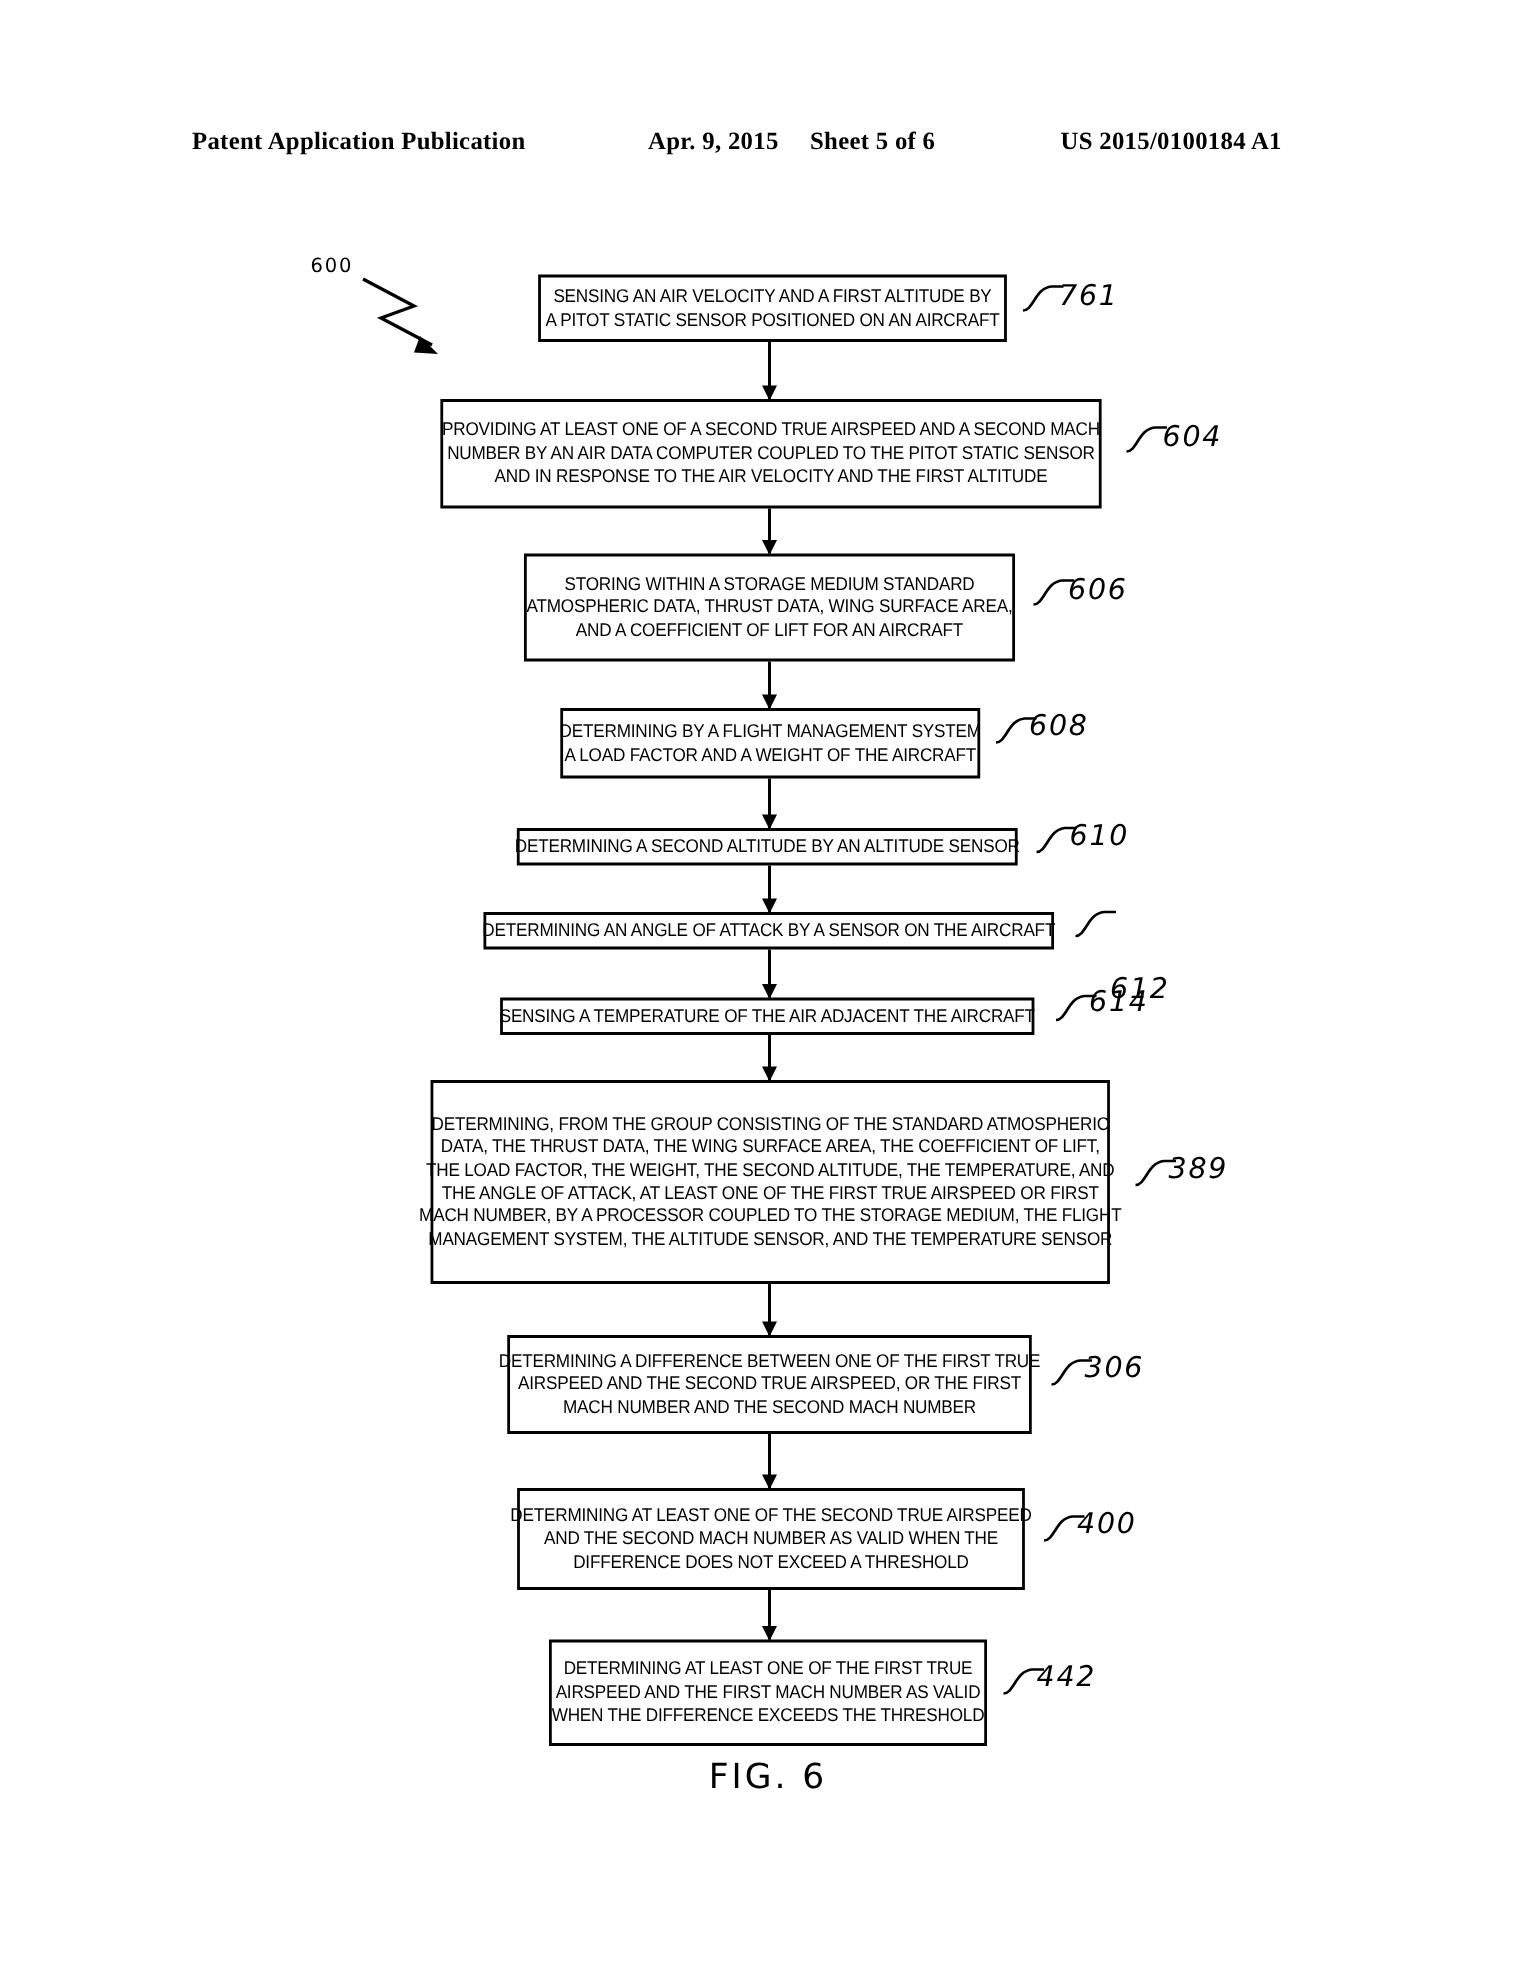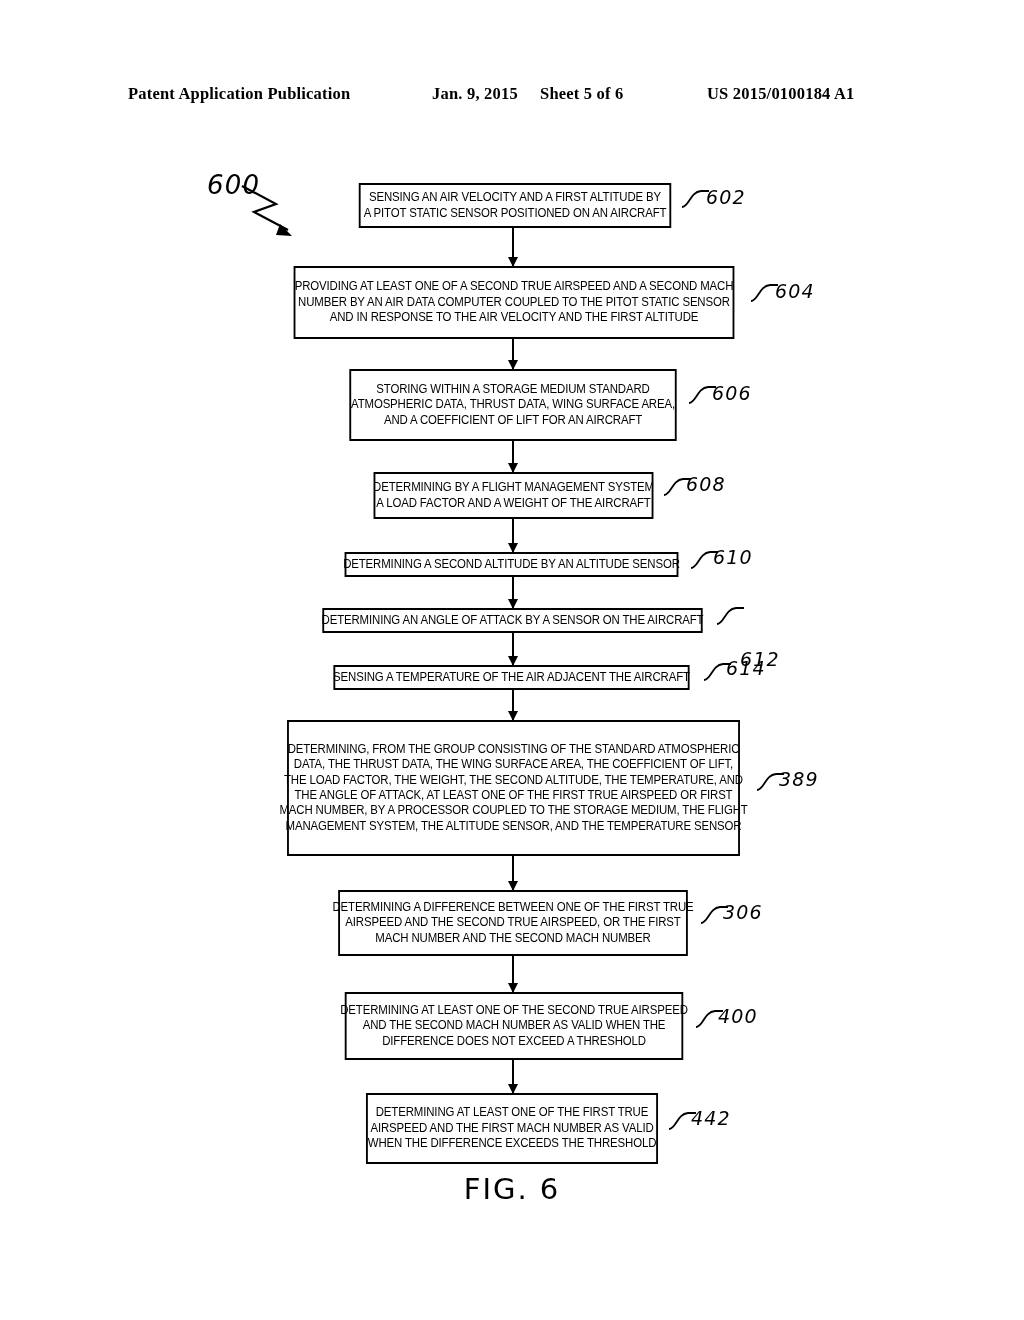--- a/index.html
+++ b/index.html
@@ -130,63 +130,62 @@
   #ref-618 { left: 723px; top: 901px; }
   #ref-620 { left: 718px; top: 1005px; }
   #ref-622 { left: 691px; top: 1107px; }
 
   
   #ref-600 {
     position: absolute;
     left: 207px;
     top: 170px;
     font-family: "DejaVu Sans", sans-serif;
-    font-size: 26px;
-    font-style: italic;
+    font-size: 13px;
     letter-spacing: 1.2px;
   }
 
   
   #fig-caption {
     position: absolute;
     left: 0;
     top: 1172px;
     width: 1024px;
     text-align: center;
     font-family: "DejaVu Sans", sans-serif;
-    font-size: 29px;
+    font-size: 23px;
     letter-spacing: 2px;
   }
 </style>
 </head>
 <body>
 
 <div id="pub-header">
   <span class="h-title">Patent Application Publication</span>
-  <span class="h-date">Jan. 9, 2015</span>
+  <span class="h-date">Apr. 9, 2015</span>
   <span class="h-sheet">Sheet 5 of 6</span>
   <span class="h-num">US 2015/0100184 A1</span>
 </div>
 
 <div id="flow">
 
   <div id="ref-600">600</div>
   <svg class="leader" style="left:240px; top:178px; width:110px; height:70px;" viewBox="0 0 110 70">
     <path d="M2,8 L36,26 L14,34 L48,52" fill="none" stroke="#000" stroke-width="2.2"></path>
     <path d="M40,46 L52,58 L36,57 Z" fill="#000"></path>
   </svg>
 
   <div class="node" id="node-602">
     <span class="ln">SENSING AN AIR VELOCITY AND A FIRST ALTITUDE BY</span>
     <span class="ln">A PITOT STATIC SENSOR POSITIONED ON AN AIRCRAFT</span>
   </div>
   <svg class="leader" style="left:681px; top:186px; width:30px; height:26px;" viewBox="0 0 30 26">
     <path d="M1,21 C8,21 9,6 20,5 L28,5" fill="none" stroke="#000" stroke-width="1.8"></path>
   </svg>
-  <div class="refnum" id="ref-602">602</div>
+  <div class="refnum" id="ref-602">761</div>
 
   <div class="node" id="node-604">
     <span class="ln">PROVIDING AT LEAST ONE OF A SECOND TRUE AIRSPEED AND A SECOND MACH</span>
     <span class="ln">NUMBER BY AN AIR DATA COMPUTER COUPLED TO THE PITOT STATIC SENSOR</span>
     <span class="ln">AND IN RESPONSE TO THE AIR VELOCITY AND THE FIRST ALTITUDE</span>
   </div>
   <svg class="leader" style="left:750px; top:280px; width:30px; height:26px;" viewBox="0 0 30 26">
     <path d="M1,21 C8,21 9,6 20,5 L28,5" fill="none" stroke="#000" stroke-width="1.8"></path>
   </svg>
   <div class="refnum" id="ref-604">604</div>

